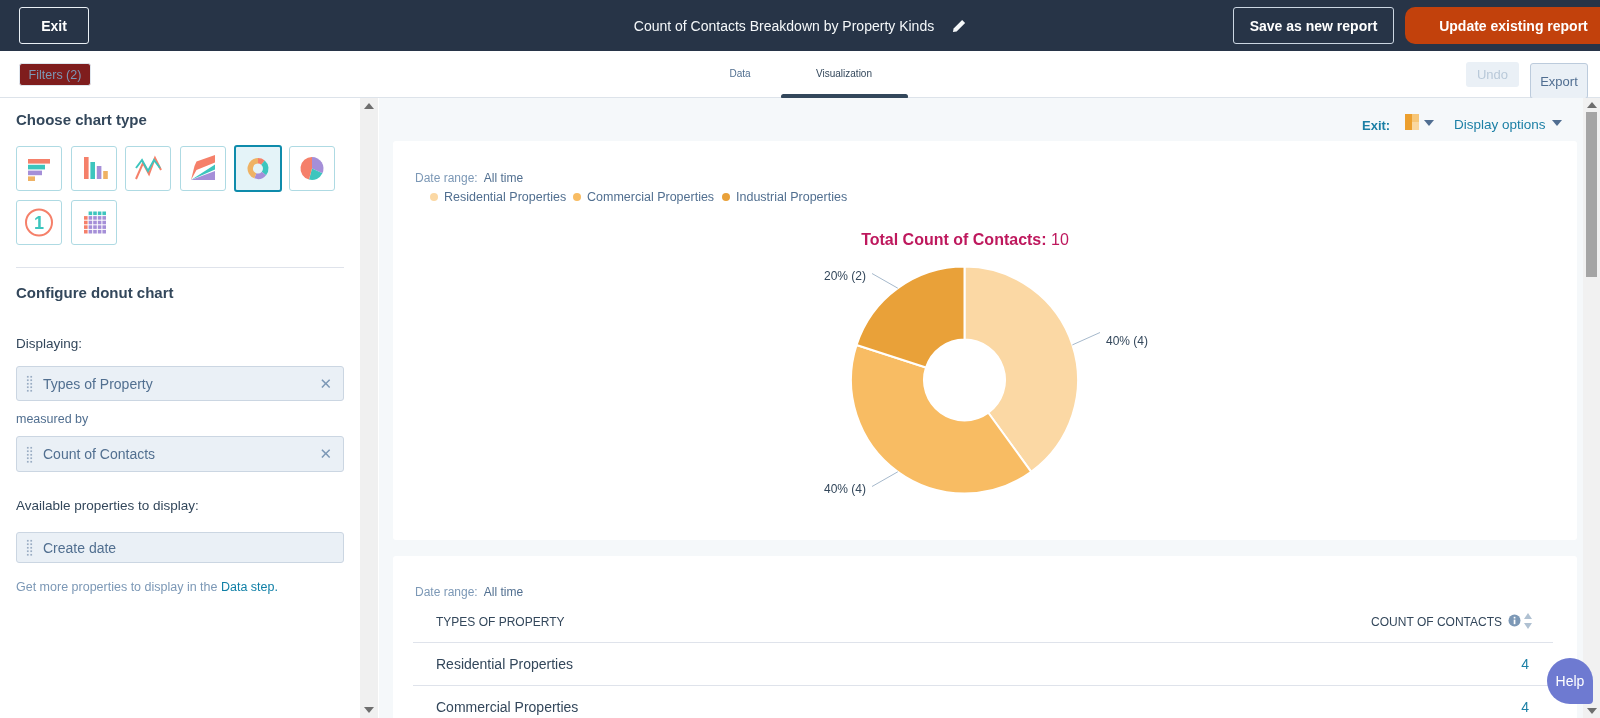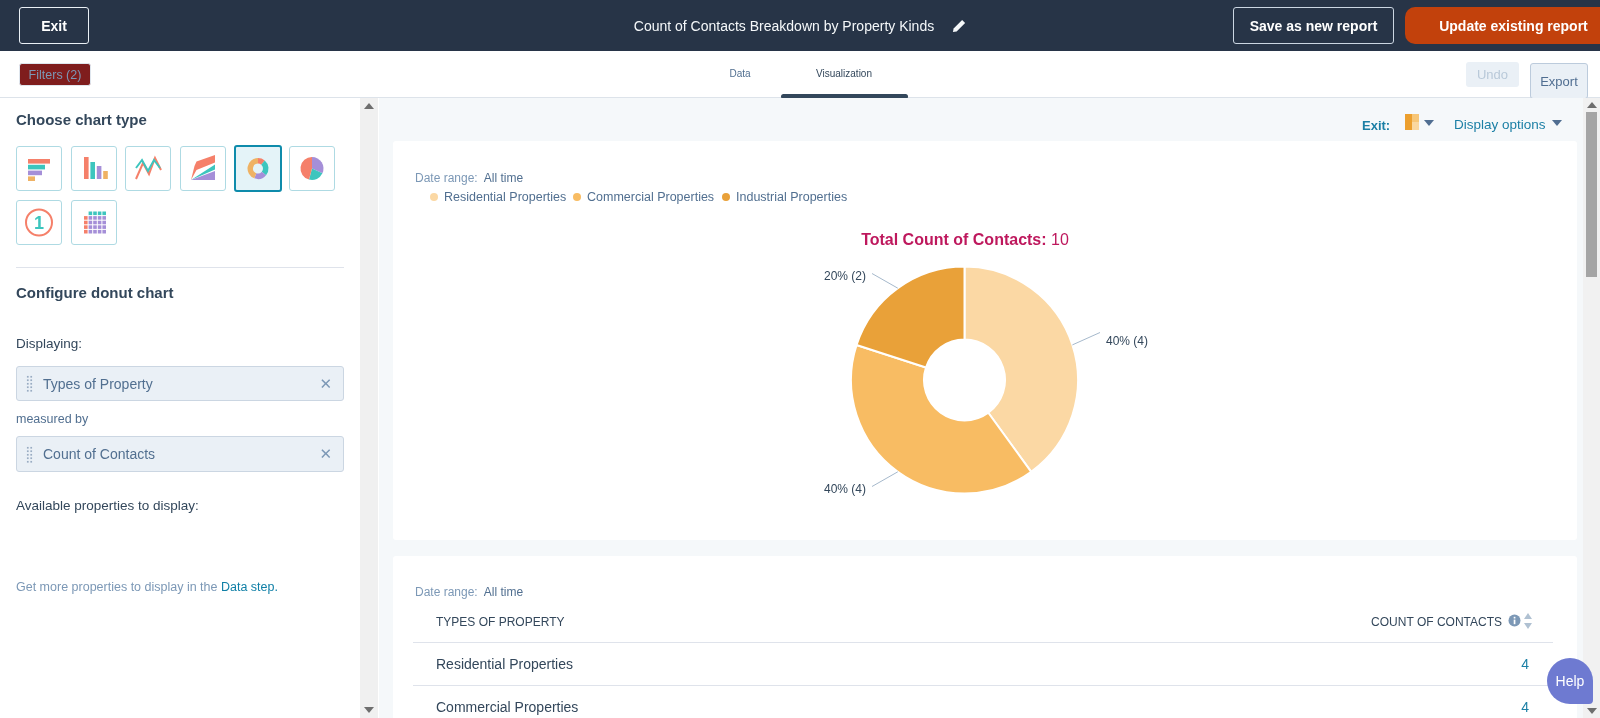--- a/index.html
+++ b/index.html
@@ -192,20 +192,21 @@
       </g>
     </svg>
   </div>
   <div class="divider" style="top:169px;"></div>
   <div class="h1" style="top:186px;">Configure donut chart</div>
   <div class="lbl" style="top:238px;">Displaying:</div>
   <div class="dragbox" style="top:268px; height:35px;"><span class="grip"></span>Types of Property<span class="xmark">✕</span></div>
   <div class="lbl-sm" style="top:314px;">measured by</div>
   <div class="dragbox" style="top:338px; height:36px;"><span class="grip"></span>Count of Contacts<span class="xmark">✕</span></div>
   <div class="lbl" style="top:400px;">Available properties to display:</div>
+  <div class="dragbox" style="top:434px; height:31px;"><span class="grip"></span>Create date</div>
   <div class="getmore" style="top:482px;">Get more properties to display in the <a>Data step.</a></div>
   <div class="sb-scroll">
     <div class="arr-up" style="top:5px;"></div>
     <div class="arr-dn" style="bottom:5px;"></div>
   </div>
 </div>
 
 <div class="main"></div>
 
 <div class="controls" style="left:1362px; top:118px; font-weight:bold; font-size:13px;">Exit:</div>

